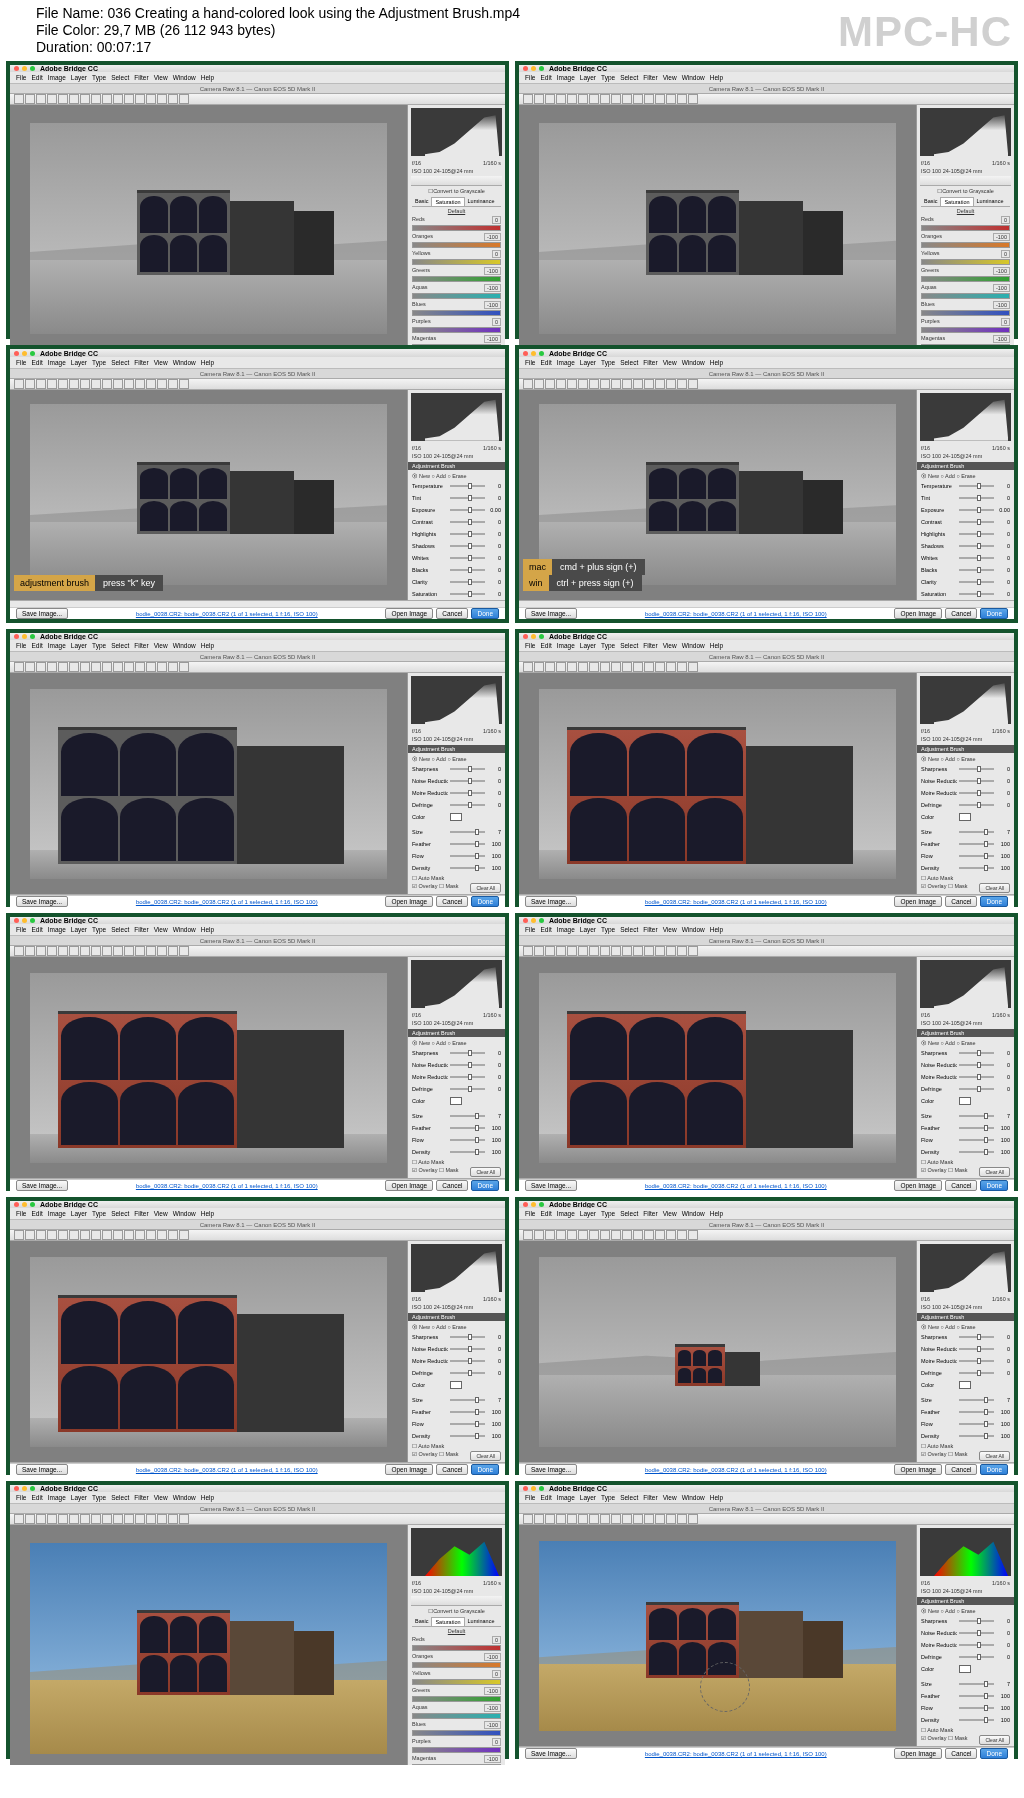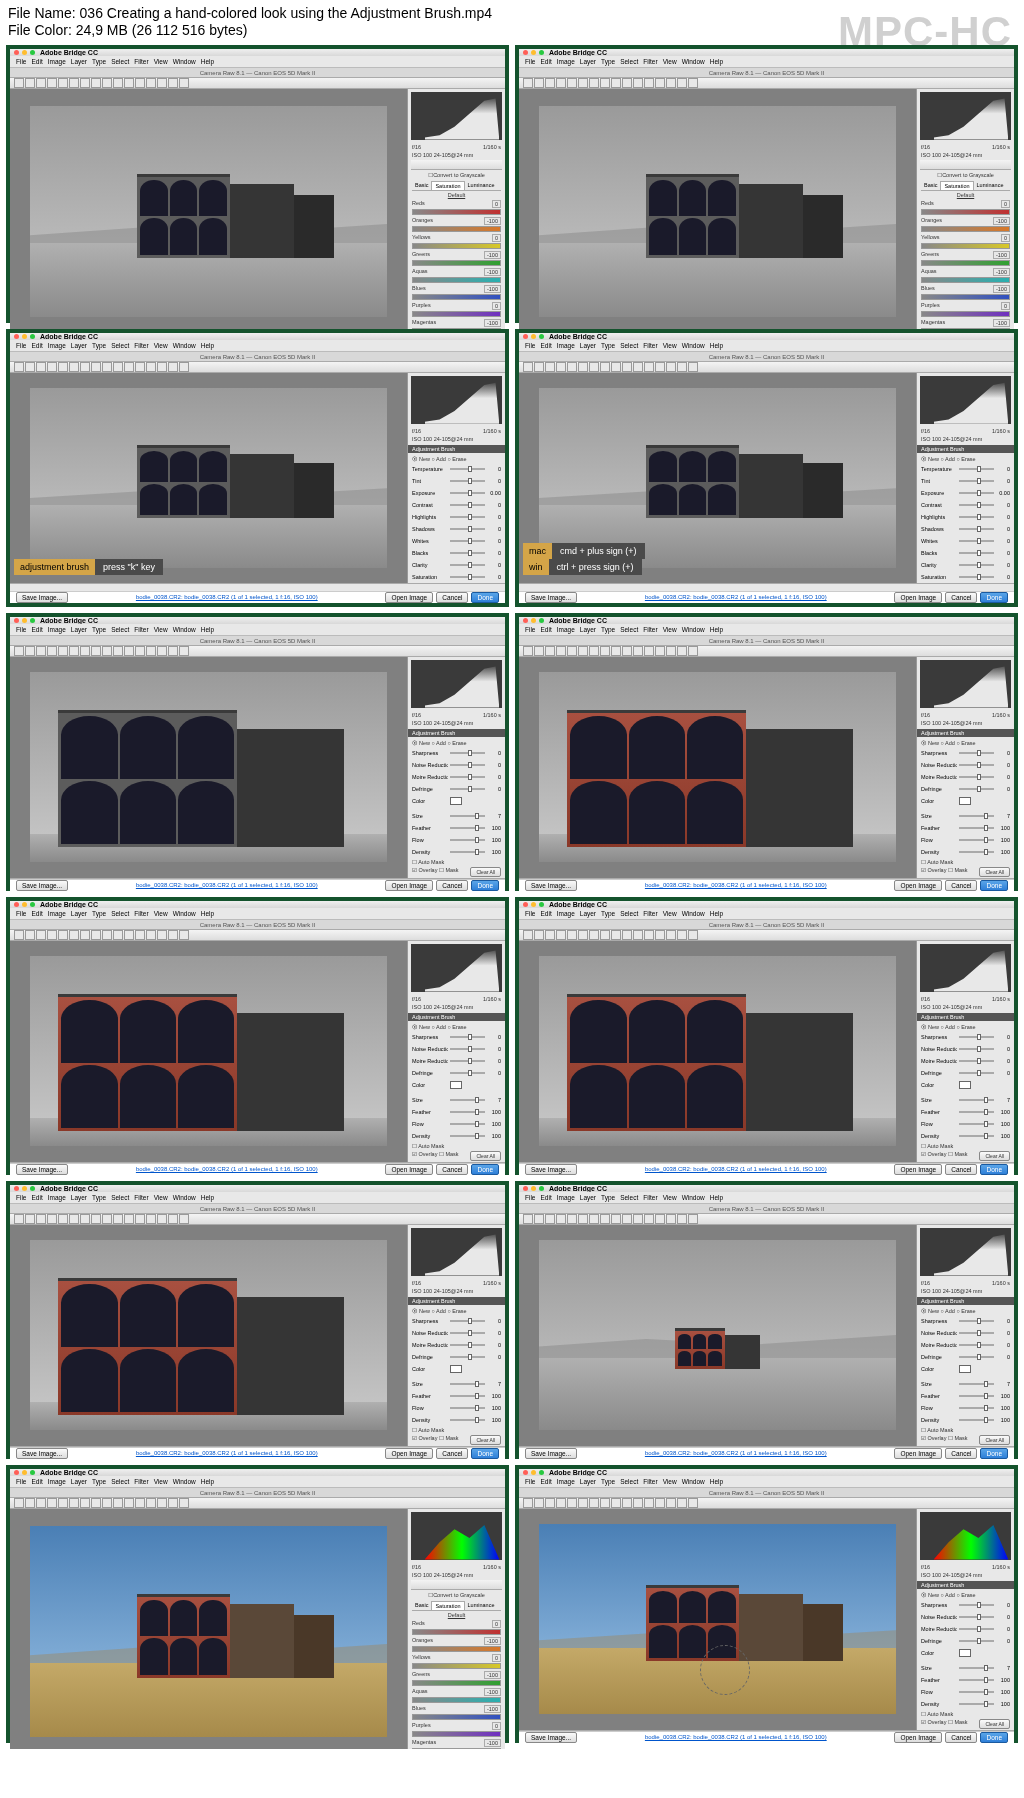--- a/index.html
+++ b/index.html
@@ -1,17 +1,17 @@
 <!DOCTYPE html>
 <html><head>
 <meta charset="utf-8">
 <style>
 * { margin:0; padding:0; box-sizing:border-box; }
 body { font-family:Arial,sans-serif; font-size:10px; background:#fff; width:1024px; }
-.meta { padding:5px 8px 0; font-size:14px; font-family:Arial,sans-serif; color:#000; }
+.meta { padding:5px 8px 0; font-size:14px; font-family:Arial,sans-serif; color:#000;margin-left:28px; }
 .meta div { line-height:1.2; }
 .watermark { position:absolute; top:8px; right:12px; font-size:42px; font-weight:bold; color:#d0d0d0; letter-spacing:1px; font-family:Arial,sans-serif; }
 .grid { display:grid; grid-template-columns:1fr 1fr; gap:6px; padding:6px; }
 .thumb { border:4px solid #14532d; background:#eaeaea; display:flex; flex-direction:column; height:278px; position:relative; }
 .titlebar { display:flex; align-items:center; height:14px; background:linear-gradient(#f0f0f0,#d8d8d8); font-size:7px; padding:0 4px; gap:3px; }
 .tldot { width:5px; height:5px; border-radius:50%; display:inline-block; }
 .red { background:#ff5f57; } .yel { background:#ffbd2e; } .grn { background:#28c940; }
 .appname { font-weight:bold; margin-left:2px; }
 .menubar { display:flex; gap:5px; font-size:6.5px; padding:2px 6px; background:#e8e8e8; border-bottom:1px solid #bbb; }
 .subbar { height:10px; background:#d8d8d8; border-bottom:1px solid #aaa; font-size:6px; text-align:center; line-height:10px; color:#555; }
@@ -65,21 +65,22 @@
 .hint-k { background:#d4a548; color:#000; padding:3px 6px; }
 .hint-v { background:#4a4a4a; color:#fff; padding:3px 8px; }
 .hintrow { display:flex; }
 .brush-circ { position:absolute; width:50px; height:50px; border:1px dashed #666; border-radius:50%; left:45%; bottom:10%; }
 </style>
 </head>
 <body>
 
 <div class="meta">
   <div><span>File Name:</span> <span>036 Creating a hand-colored look using the Adjustment Brush.mp4</span></div>
-  <div><span>File Color:</span> <span>24,9 MB (26 112 516 bytes)</span></div>
+  <div><span>File Color:</span> <span>29,7 MB (26 112 943 bytes)</span></div>
+  <div><span>Duration:</span> <span>00:07:17</span></div>
 </div>
 <div class="watermark">MPC-HC</div>
 
 <div class="grid" id="grid">
 <div class="thumb">
   <div class="titlebar">
     <span class="tldot red"></span>
     <span class="tldot yel"></span>
     <span class="tldot grn"></span>
     <span class="appname">Adobe Bridge CC</span>

